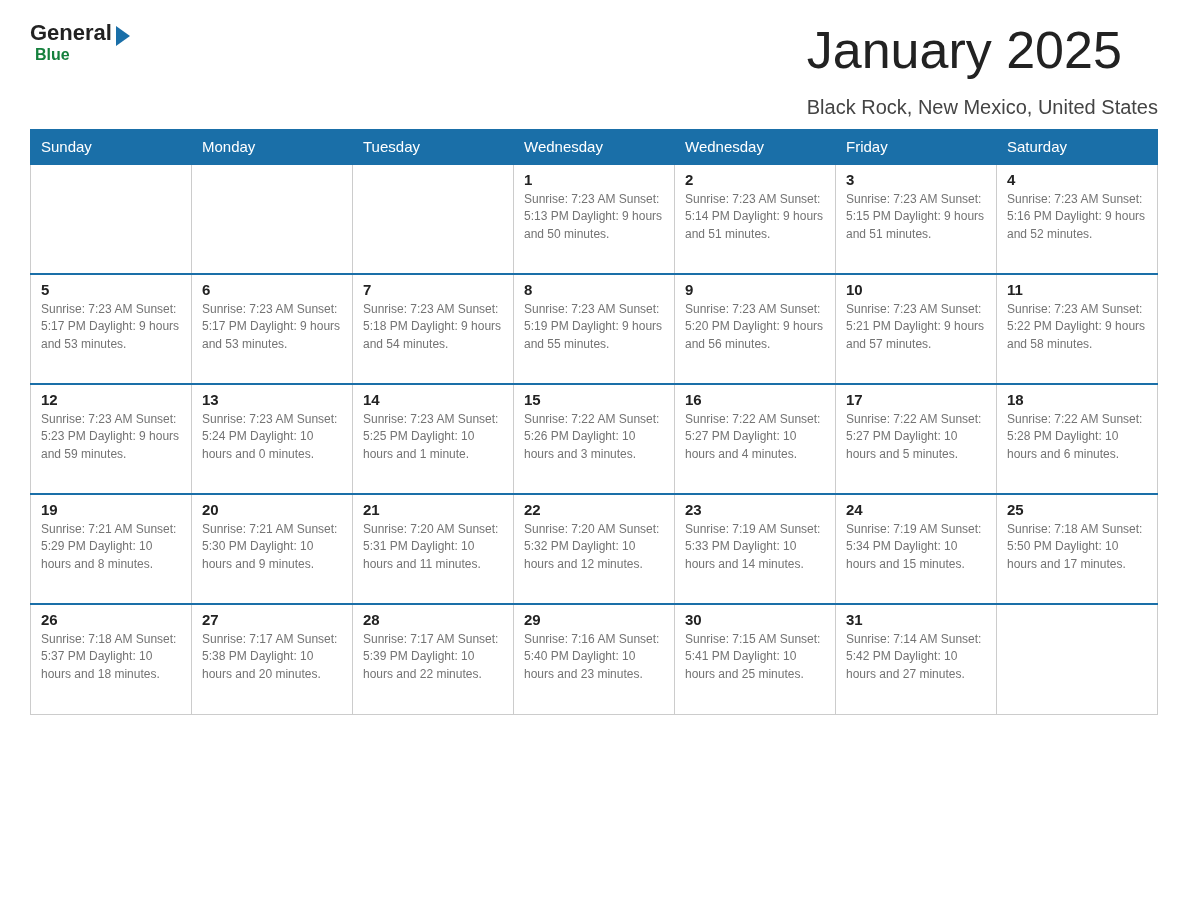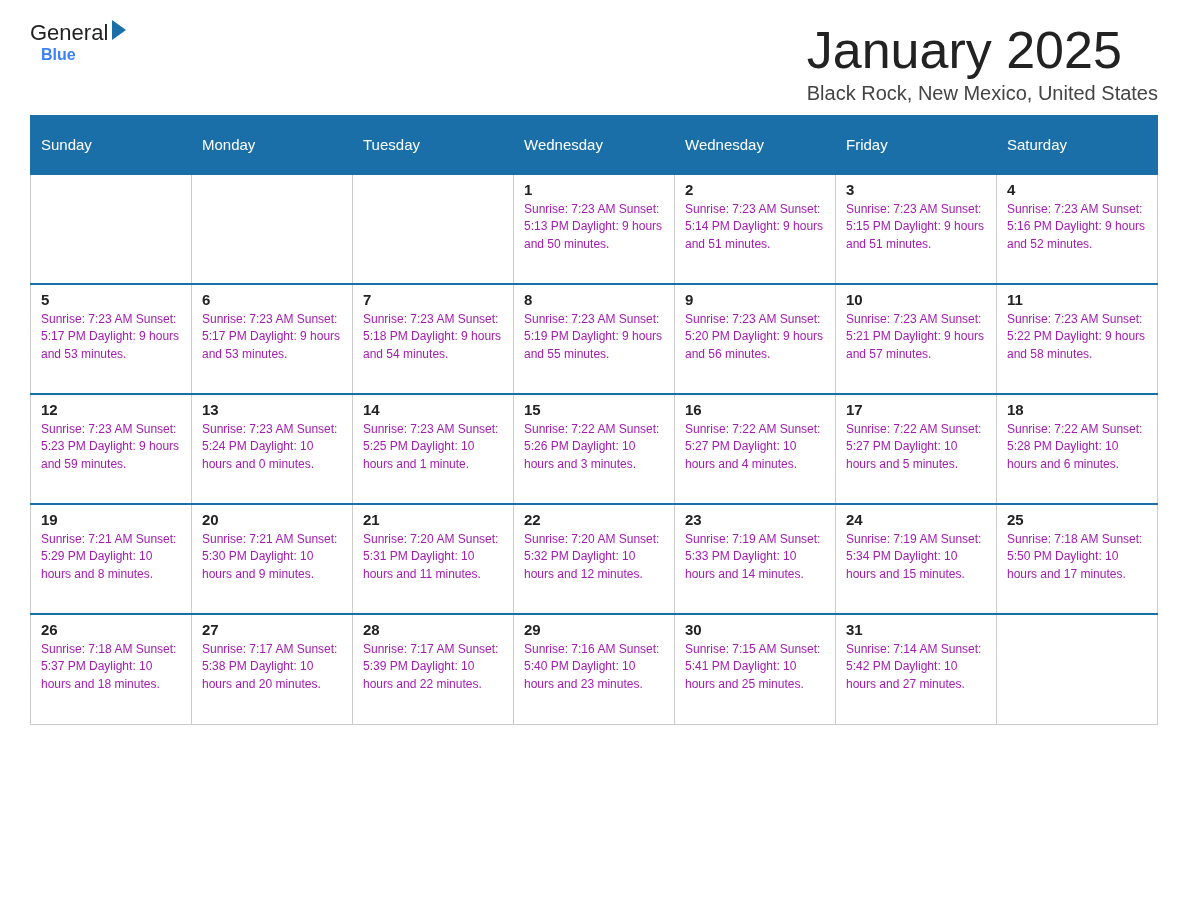--- a/index.html
+++ b/index.html
@@ -16,61 +16,61 @@
       align-items: flex-start;
       margin-bottom: 10px;
     }
     .logo {
       display: flex;
       flex-direction: column;
       align-items: flex-start;
     }
     .logo-top {
       display: flex;
-      align-items: flex-start;
+      align-items: flex-end;
       font-size: 22px;
-      font-weight: normal;
+      font-weight: bold;
       color: #333;
     }
     .logo-general { color: #222; }
     .logo-arrow {
       width: 0; height: 0;
       border-left: 14px solid #1a6fa8;
       border-top: 10px solid transparent;
       border-bottom: 10px solid transparent;
       margin-left: 4px;
       margin-right: 2px;
     }
     .logo-bottom {
-      color: #3b82f6;
+      color: #15803d;
       font-size: 16px;
       font-weight: bold;
-      margin-left: 11px;
+      margin-left: 5px;
     }
     .title-area {
     }
     .month-title {
       font-size: 52px;
       font-weight: normal;
       color: #222;
     }
     .location {
       font-size: 20px;
       color: #444;
-      margin-top: 2px;
+      margin-top: 16px;
     }
     .calendar {
       width: 100%;
       border-collapse: collapse;
       margin-top: 8px;
     }
     .calendar th {
       background-color: #1a6fa8;
       color: #fff;
-      padding: 20px 10px;
+      padding: 8px 10px;
       text-align: left;
       font-size: 15px;
       font-weight: normal;
       border: 1px solid #1a6fa8;
     }
     .calendar td {
       vertical-align: top;
       padding: 6px 10px;
       border: 1px solid #ccc;
       border-top: 2px solid #1a6fa8;
@@ -81,21 +81,21 @@
       background: #fff;
     }
     .day-number {
       font-size: 15px;
       font-weight: bold;
       color: #222;
       margin-bottom: 3px;
     }
     .day-info {
       font-size: 12px;
-      color: #a21caf;
+      color: #737373;
       line-height: 1.45;
     }
     .empty-cell {
       border-top: 2px solid #1a6fa8;
       background: #fff;
     }
   </style>
 </head>
 <body>
 

